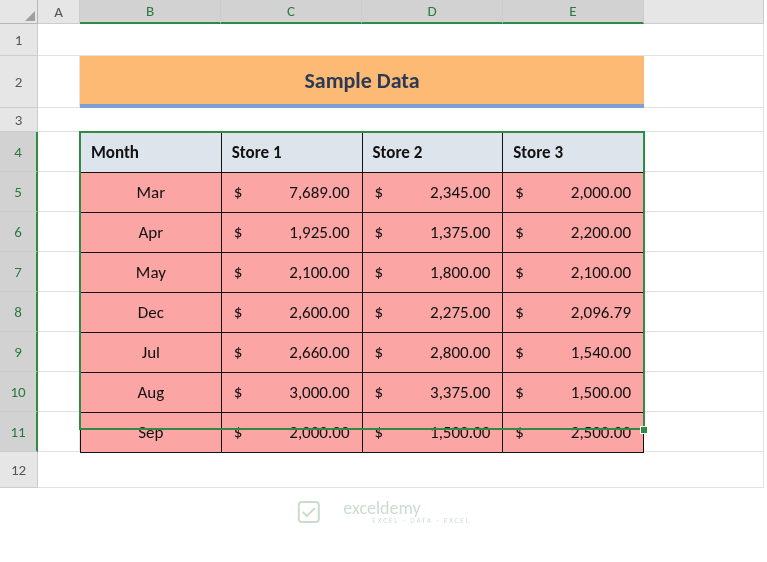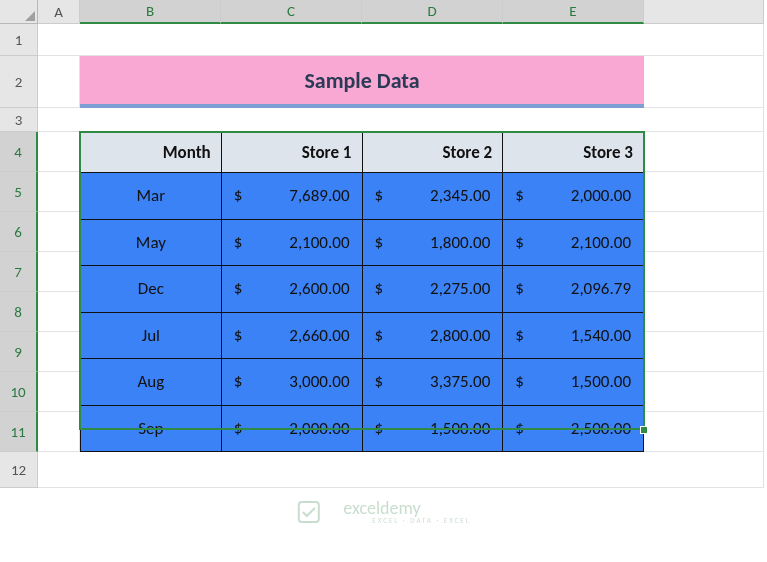--- a/index.html
+++ b/index.html
@@ -48,21 +48,21 @@
   }
   .row-header.selected { border-right: 2px solid #2f8b44; }
   .col-header.selected { border-bottom: 2px solid #2f8b44; }
   .cell {
     background: #ffffff;
     border-right: 1px solid #e2e2e2;
     border-bottom: 1px solid #e2e2e2;
   }
   .title-cell {
     grid-column: 3 / 7;
-    background: #f9a8d4;
+    background: #fdba74;
     border-bottom: 4px solid #7d9fd3;
     display: flex;
     align-items: center;
     justify-content: center;
     font-size: 22px;
     font-weight: 600;
     color: #2b3a55;
   }
   .sel-wrap {
     grid-column: 3 / 7;
@@ -96,25 +96,25 @@
   }
   .data-table th, .data-table td {
     border: 1.5px solid #111;
     padding: 0 10px;
     font-size: 17px;
     color: #111;
   }
   .data-table th {
     background: #dde4eb;
     font-weight: 700;
-    text-align: right;
+    text-align: left;
     height: 40px;
   }
   .data-table td {
-    background: #3b82f6;
+    background: #fca5a5;
     height: 40px;
     margin-top: 8px;
   }
   .month-cell { text-align: center; }
   .money {
     display: flex;
     justify-content: space-between;
     align-items: center;
   }
   .money .sym { padding-left: 2px; }
@@ -189,20 +189,41 @@
               </div>
             </td>
             <td>
               <div class="money">
                 <span class="sym">$</span>
                 <span class="val">2,000.00</span>
               </div>
             </td>
           </tr>
           <tr>
+            <td class="month-cell">Apr</td>
+            <td>
+              <div class="money">
+                <span class="sym">$</span>
+                <span class="val">1,925.00</span>
+              </div>
+            </td>
+            <td>
+              <div class="money">
+                <span class="sym">$</span>
+                <span class="val">1,375.00</span>
+              </div>
+            </td>
+            <td>
+              <div class="money">
+                <span class="sym">$</span>
+                <span class="val">2,200.00</span>
+              </div>
+            </td>
+          </tr>
+          <tr>
             <td class="month-cell">May</td>
             <td>
               <div class="money">
                 <span class="sym">$</span>
                 <span class="val">2,100.00</span>
               </div>
             </td>
             <td>
               <div class="money">
                 <span class="sym">$</span>

